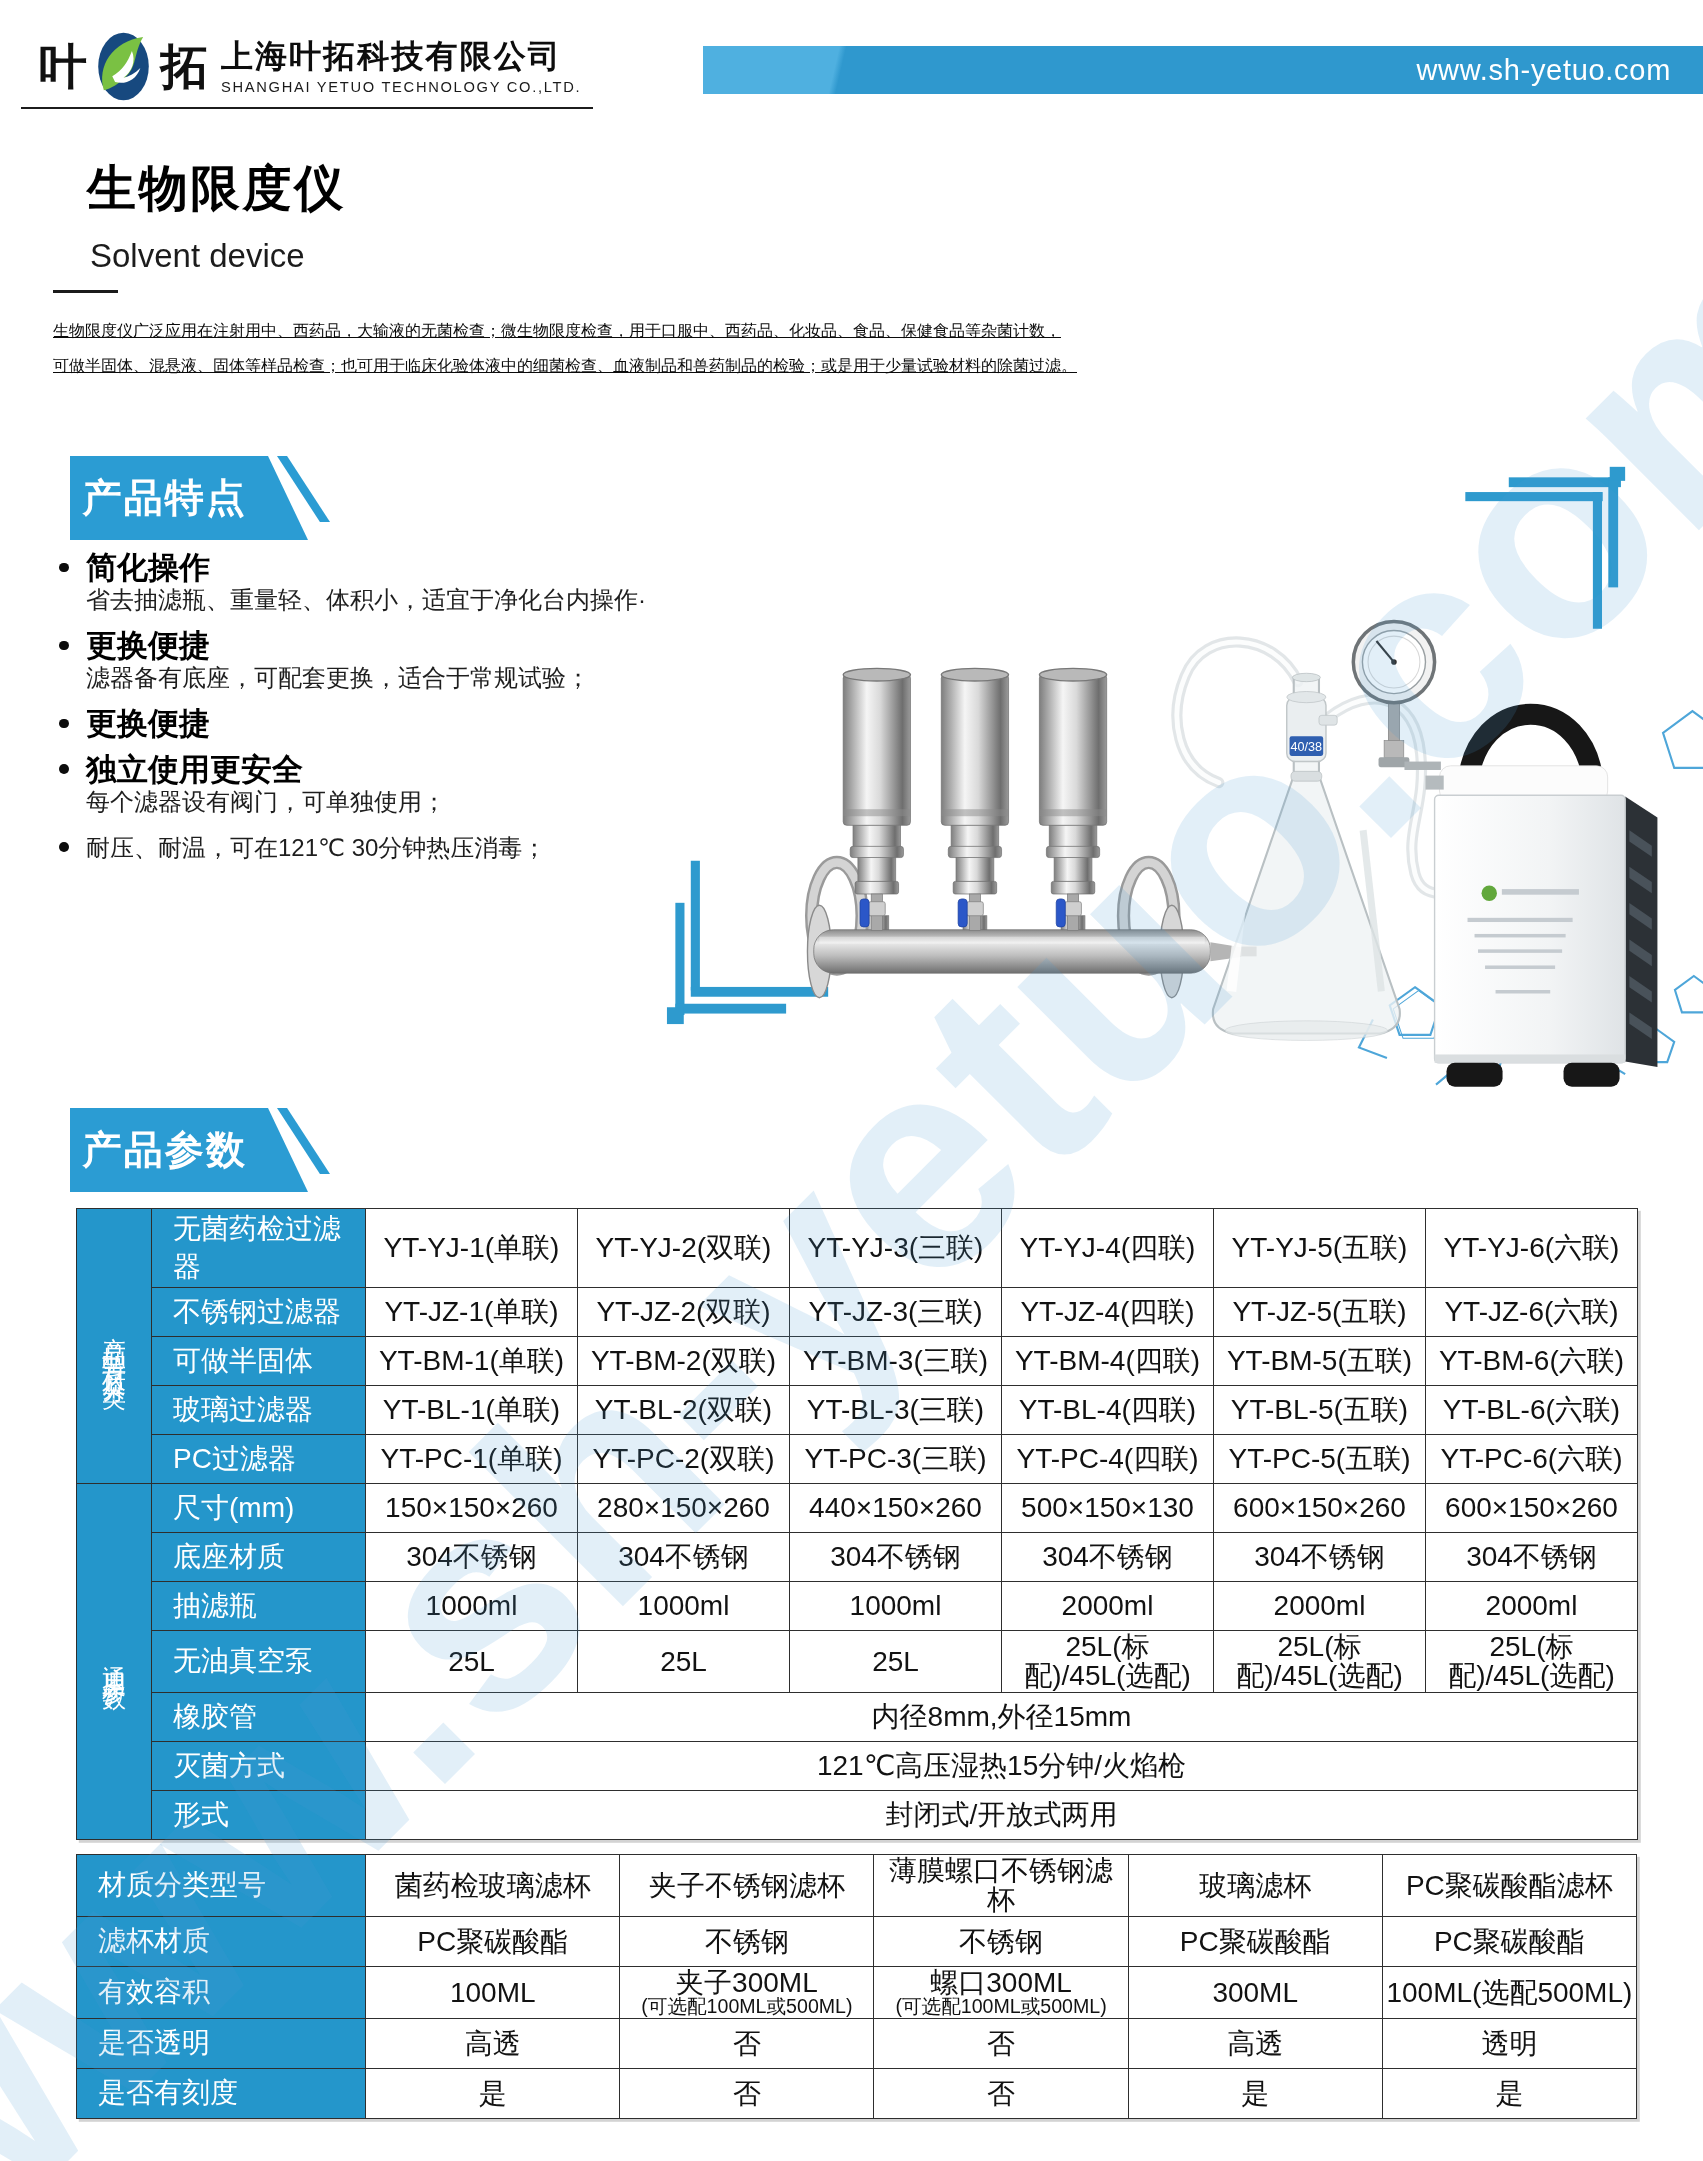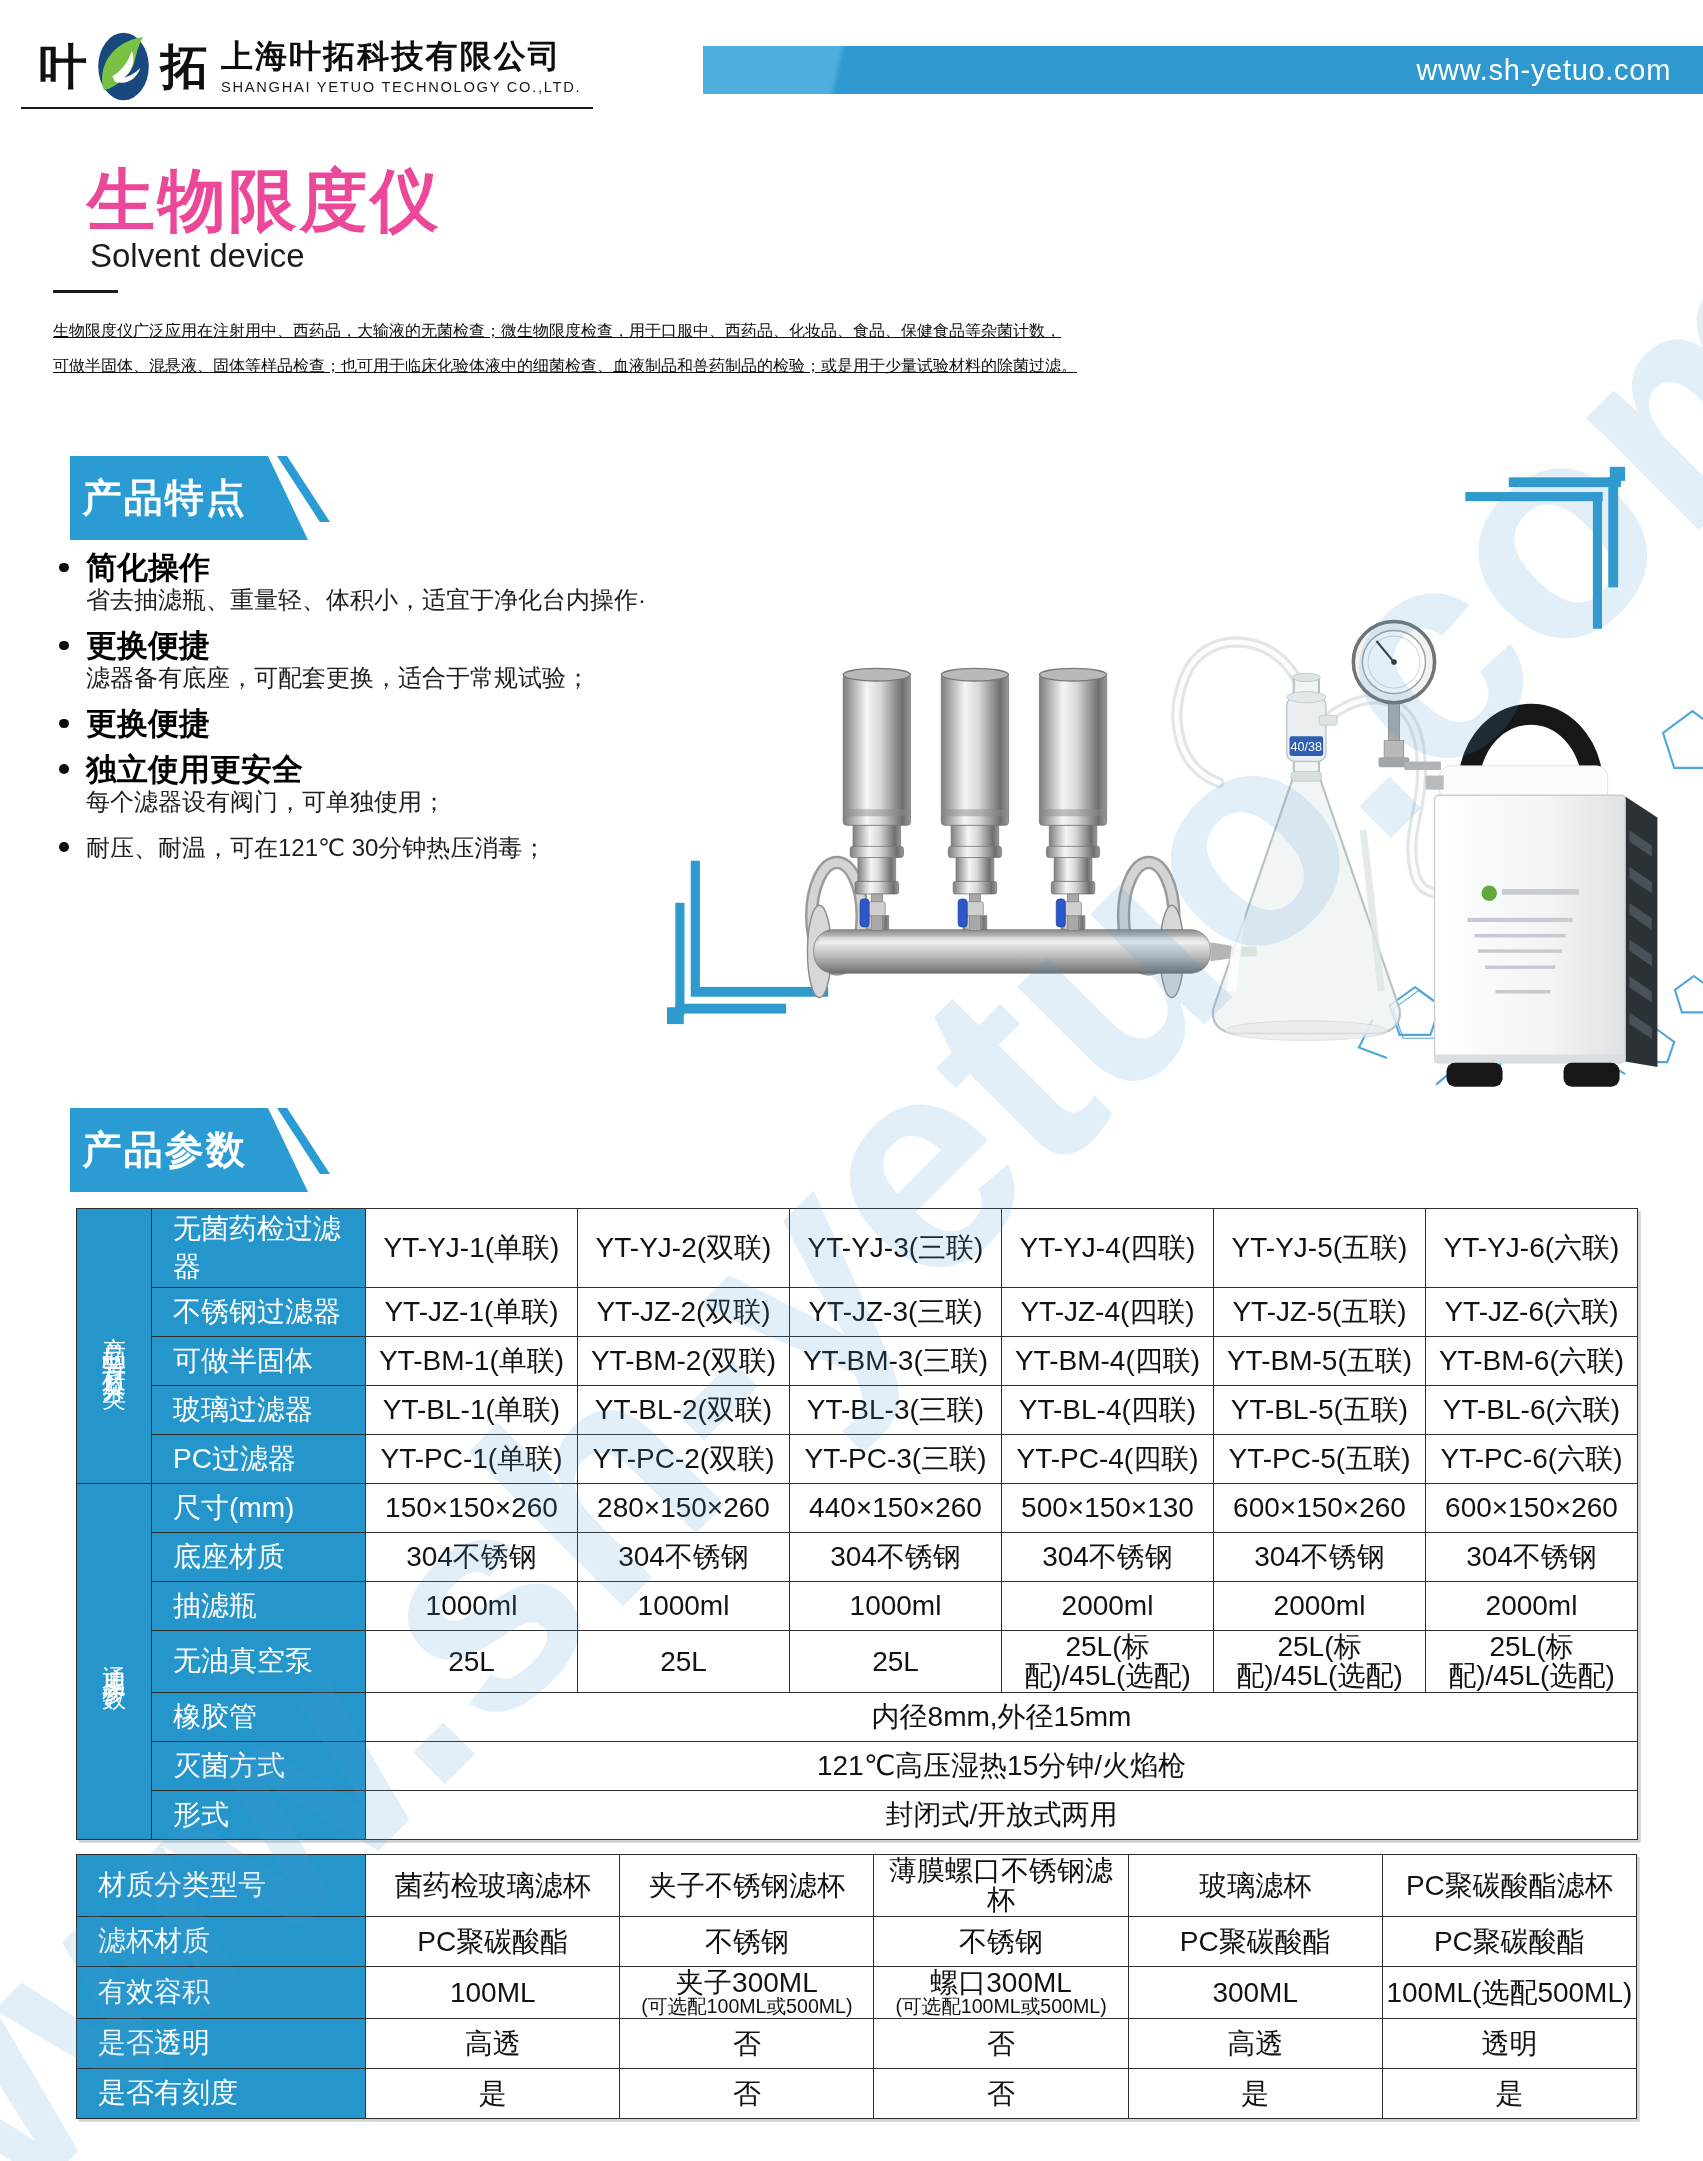--- a/index.html
+++ b/index.html
@@ -14,21 +14,21 @@
   .logo-mark{width:65px;height:73px;margin:0 4.2px;}
   .co-names{margin-left:12.6px;display:flex;flex-direction:column;}
   .co-cn{font-size:32px;font-weight:800;color:#0d0d0d;letter-spacing:2.1px;line-height:36px;}
   .co-en{font-size:14.7px;font-weight:500;color:#1a1a1a;letter-spacing:1.7px;margin-top:4.2px;}
   .header-rule{position:absolute;left:21px;top:107px;width:572px;height:2.1px;background:#1c1c1c;}
   .site-bar{position:absolute;left:703px;top:46px;width:1000px;height:48px;
             background:linear-gradient(103deg,var(--accent-light) 0 13.5%,#2F98CE 14.2% 100%);
             display:flex;align-items:center;justify-content:flex-end;}
   .site-bar span{color:#fff;font-size:29px;letter-spacing:0.7px;padding-right:32px;}
   
-  .title-cn{position:absolute;left:87px;top:156px;font-size:68px;font-weight:800;letter-spacing:2.8px;color:#ec4899;}
+  .title-cn{position:absolute;left:87px;top:156px;font-size:49px;font-weight:800;letter-spacing:2.8px;color:#000000;}
   .title-en{position:absolute;left:90px;top:237px;font-size:33px;font-weight:400;color:#1c1c1c;}
   .title-underline{position:absolute;left:53px;top:290px;width:65px;height:2.8px;background:#1b1b1b;}
   .intro{position:absolute;left:53px;top:313px;width:1641px;font-size:16px;line-height:35px;
          color:#0b0b0b;white-space:pre-line;text-decoration:underline;}
   
   .banner{position:absolute;left:70px;width:238px;height:84px;}
   .banner .main{position:absolute;inset:0;background:var(--banner);
                 clip-path:polygon(0 0,83.2% 0,100% 100%,0 100%);
                 display:flex;align-items:center;}
   .banner .main span{color:#fff;font-size:39px;font-weight:700;letter-spacing:2.1px;padding-left:12.6px;}

